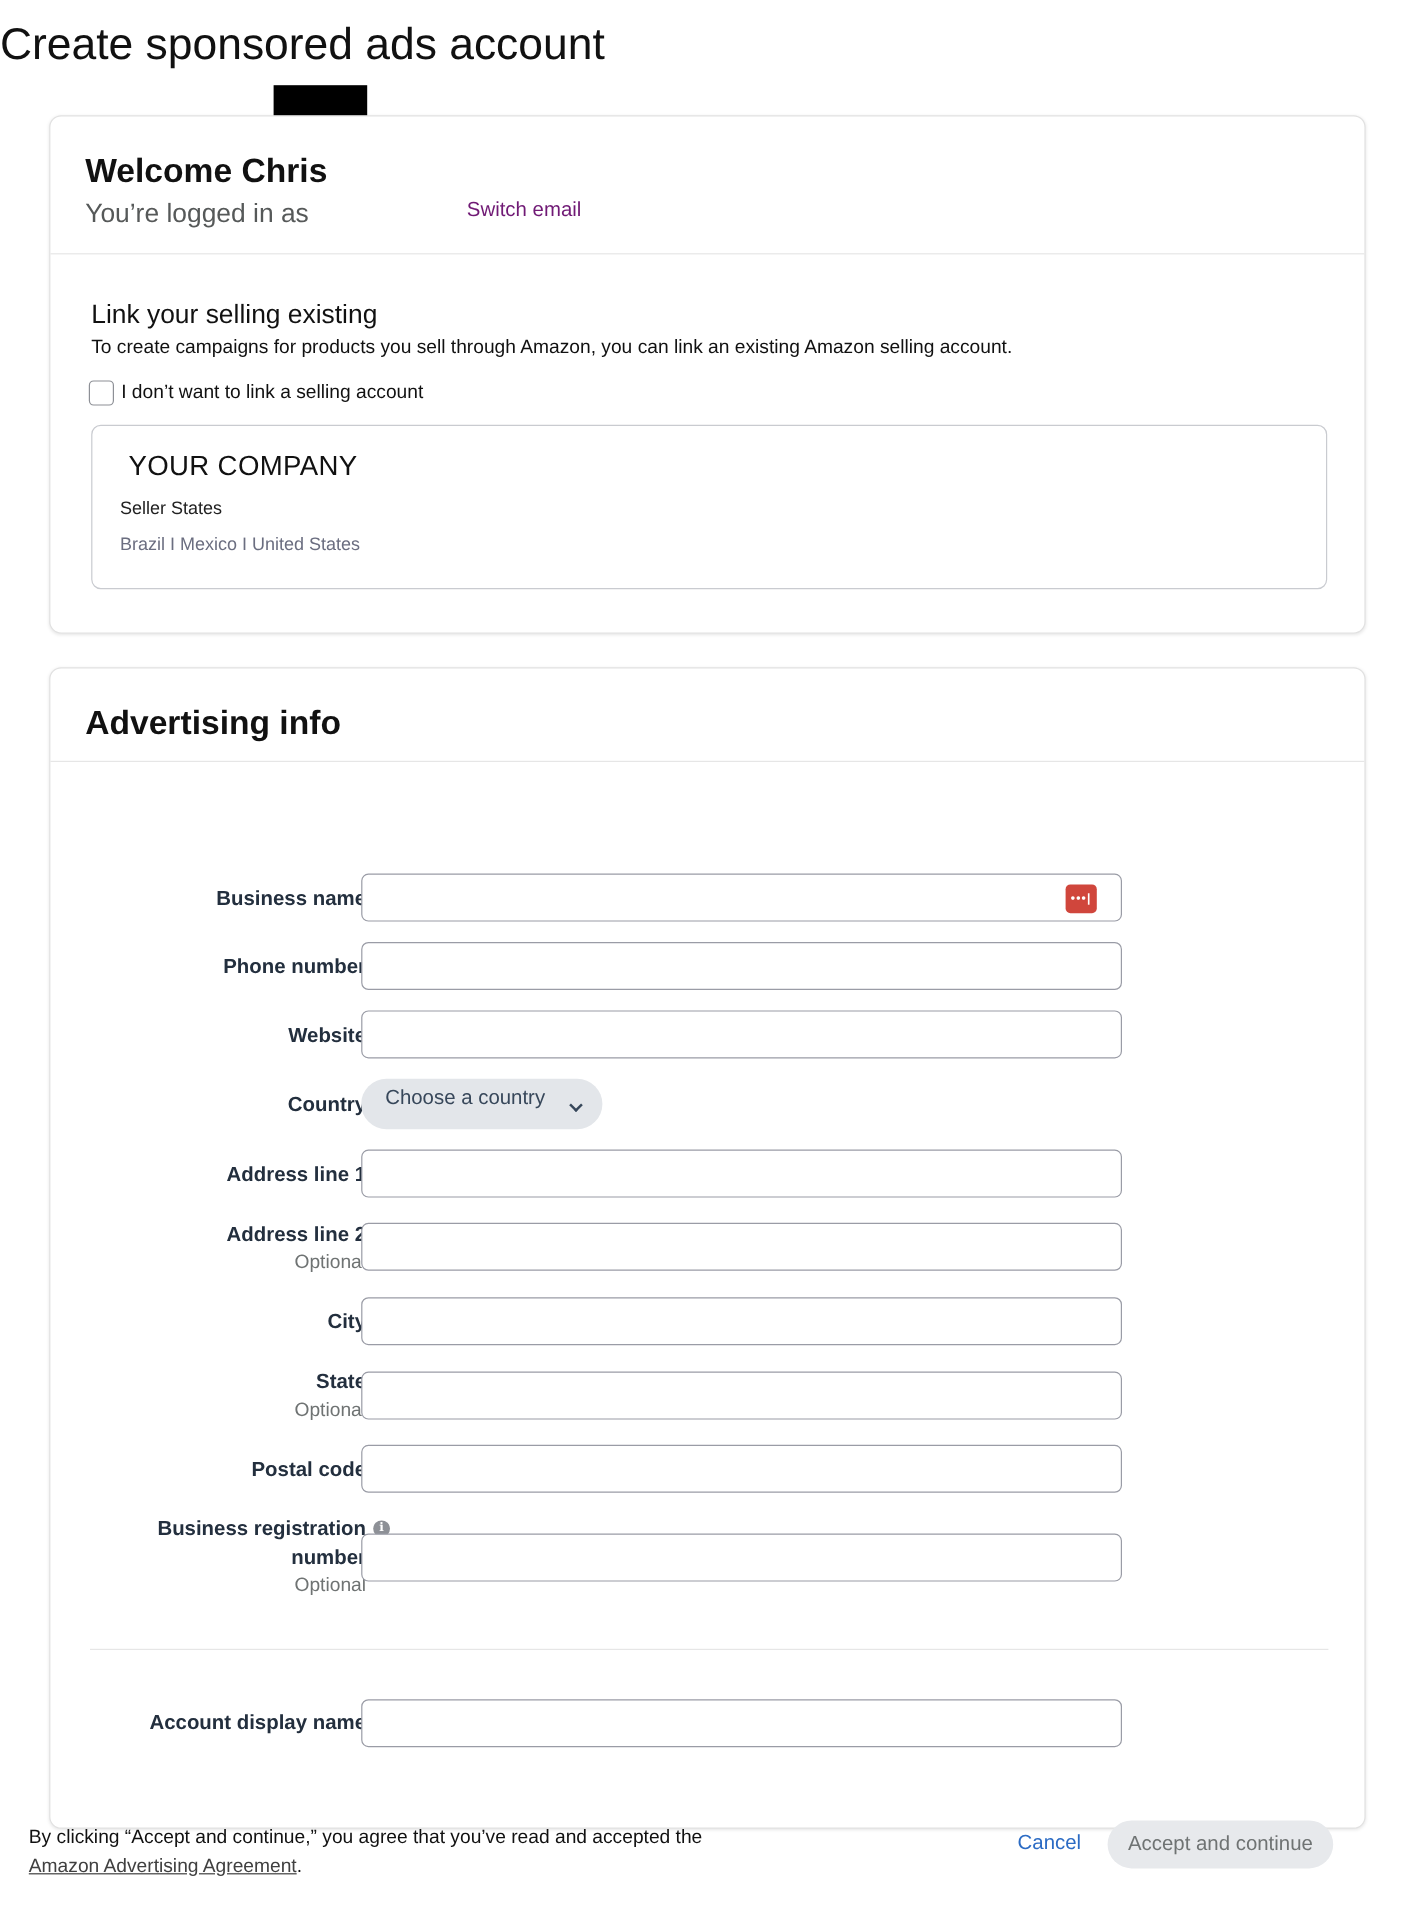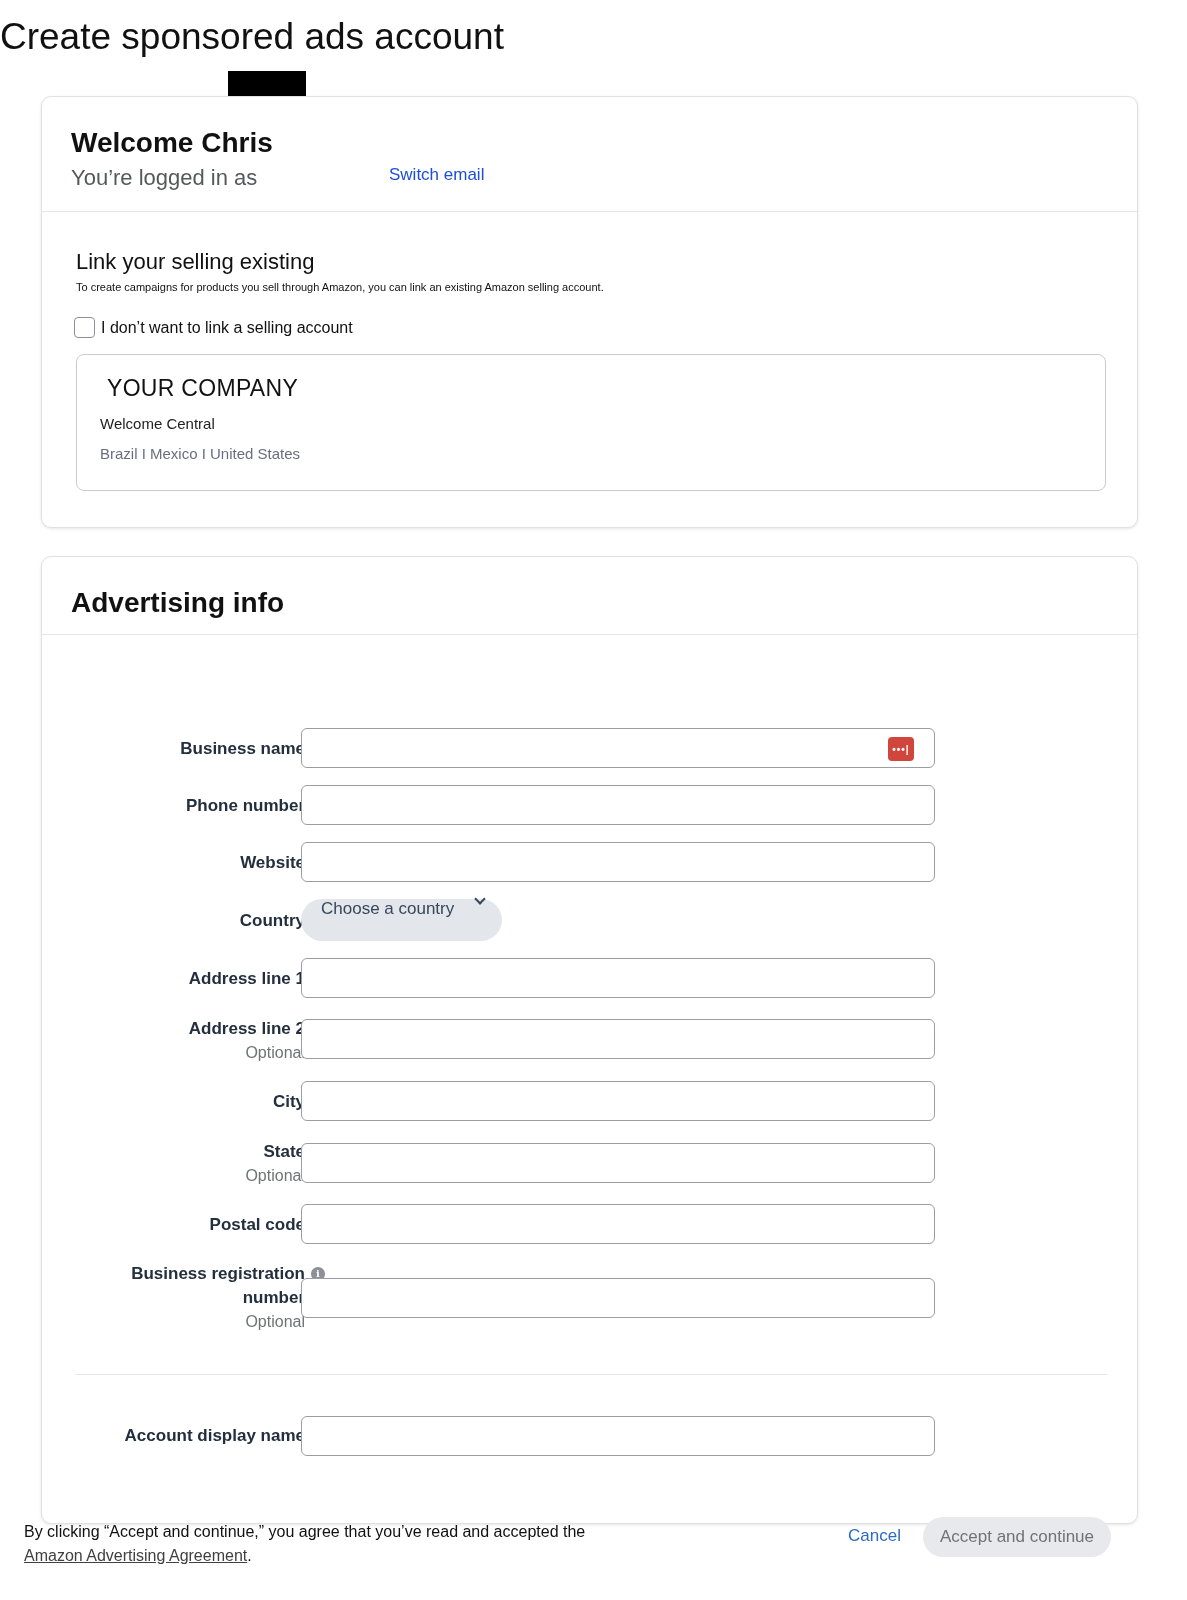--- a/index.html
+++ b/index.html
@@ -19,24 +19,24 @@
     position: absolute; left: 41px; width: 1097px;
     border: 1px solid #e1e1e1; border-radius: 10px; background: #fff;
     box-shadow: 0 1px 3px rgba(0,0,0,0.10);
   }
   .card1 { top: 96px; height: 432px; }
   .card2 { top: 556px; height: 968px; }
   .divider { position: absolute; left: 0; right: 0; height: 1px; background: #e6e6e6; }
 
   .welcome { position: absolute; left: 29px; top: 30px; font-size: 28px; font-weight: 700; color: #111; }
   .logged-in { position: absolute; left: 29px; top: 68px; font-size: 22px; color: #565959; }
-  .switch-email { position: absolute; left: 347px; top: 68px; font-size: 17px; color: #1d4ed8; cursor: pointer; }
+  .switch-email { position: absolute; left: 347px; top: 68px; font-size: 17px; color: #701a75; cursor: pointer; }
 
   .link-title { position: absolute; left: 34px; top: 152px; font-size: 22px; color: #111; }
-  .link-desc { position: absolute; left: 34px; top: 184px; font-size: 11px; color: #111; }
+  .link-desc { position: absolute; left: 34px; top: 184px; font-size: 16px; color: #111; }
   .checkbox-row { position: absolute; left: 32px; top: 220px; display: flex; align-items: center; gap: 6px; font-size: 16px; color: #111; }
   .checkbox { width: 21px; height: 21px; border: 1.5px solid #8d9096; border-radius: 4px; background: #fff; }
 
   .account-box {
     position: absolute; left: 34px; top: 257px; width: 1030px; height: 137px;
     border: 1.5px solid #c9cbd0; border-radius: 8px; padding-left: 36px;
   }
   .company-name { position: absolute; left: 30px; top: 20px; font-size: 23px; color: #111; letter-spacing: 0.3px; }
   .seller-central { position: absolute; left: 23px; top: 60px; font-size: 15px; color: #222; }
   .marketplaces { position: absolute; left: 23px; top: 90px; font-size: 15px; color: #6b6e80; }
@@ -60,21 +60,21 @@
     border: 1.5px solid #9a9ca6; border-radius: 6px; background: #fff;
   }
   .pw-icon {
     position: absolute; right: 20px; top: 8px; width: 26px; height: 24px;
     background: #d0463c; border-radius: 4px; color: #fff; font-size: 10px;
     display: flex; align-items: center; justify-content: center; letter-spacing: 1px; font-weight: 700;
   }
   .select-btn {
     position: absolute; left: 259px; height: 42px; padding: 0 18px 16px 20px;
     background: #e3e6ea; border-radius: 21px; border: none;
-    font-size: 17px; color: #37475a; display: flex; align-items: flex-start; gap: 22px;
+    font-size: 17px; color: #37475a; display: flex; align-items: flex-end; gap: 22px;
     font-family: "Liberation Sans", sans-serif;
   }
   .chev { width: 8px; height: 8px; border-right: 2px solid #37475a; border-bottom: 2px solid #37475a; transform: rotate(45deg); margin-top: -4px; }
   .form-divider { position: absolute; left: 33px; width: 1032px; height: 1px; background: #e6e6e6; top: 817px; }
 
   .agree-text { position: absolute; left: 24px; top: 1520px; font-size: 16px; color: #111; line-height: 24px; }
   .agree-link { color: #404040; text-decoration: underline; cursor: pointer; }
   .cancel-btn { position: absolute; left: 848px; top: 1526px; font-size: 17px; color: #2b6bc4; cursor: pointer; }
   .accept-btn {
     position: absolute; left: 923px; top: 1517px; width: 188px; height: 40px;
@@ -100,21 +100,21 @@
 
   <div class="link-title">Link your selling existing</div>
   <div class="link-desc">To create campaigns for products you sell through Amazon, you can link an existing Amazon selling account.</div>
   <label class="checkbox-row">
     <span class="checkbox"></span>
     <span>I don’t want to link a selling account</span>
   </label>
 
   <div class="account-box">
     <div class="company-name">YOUR COMPANY</div>
-    <div class="seller-central">Welcome Central</div>
+    <div class="seller-central">Seller States</div>
     <div class="marketplaces">Brazil I Mexico I United States</div>
   </div>
 </div>
 
 <div class="card card2">
   <div class="adv-title">Advertising info</div>
   <div class="divider" style="top:77px;"></div>
 
   <div class="label-wrap" style="top:180px;">
     <div class="form-label" style="position:static;">

